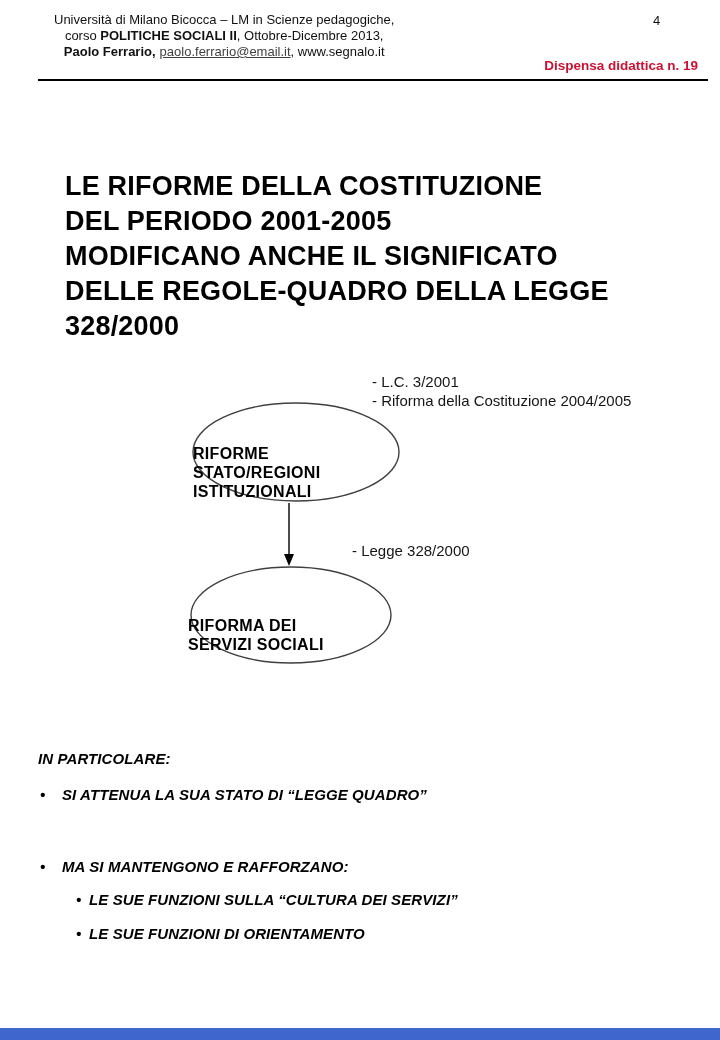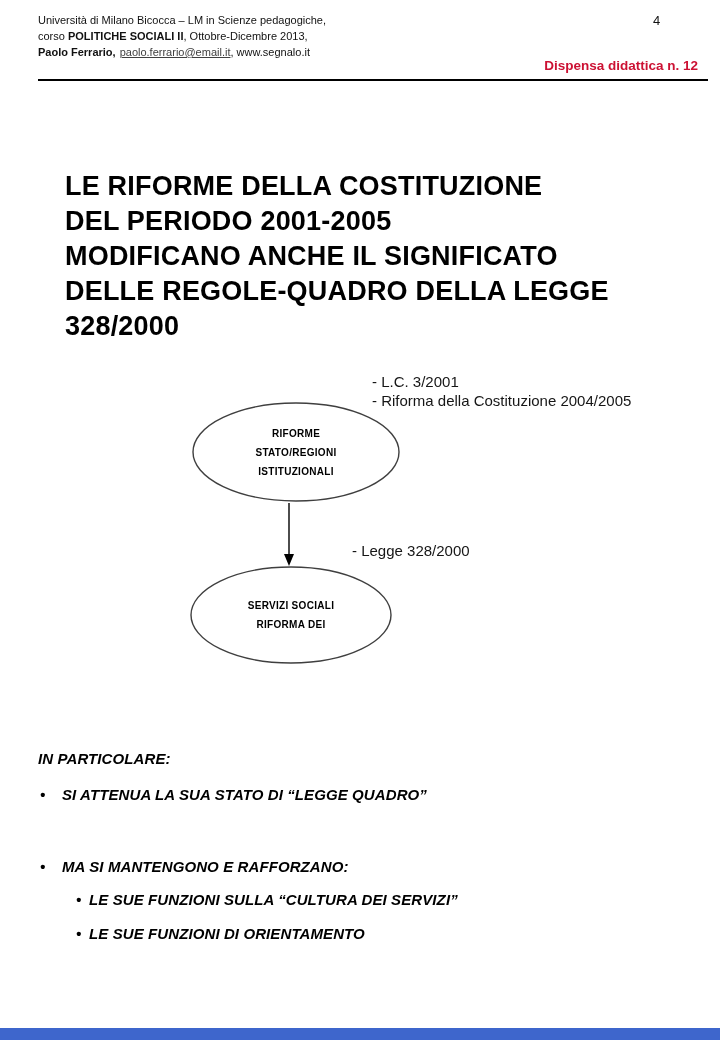--- a/index.html
+++ b/index.html
@@ -3,35 +3,35 @@
 <meta charset="utf-8">
 <style>
   * { margin:0; padding:0; box-sizing:border-box; }
   html,body { background:#888; }
   .page {
     position:relative; width:720px; height:1040px; background:#ffffff;
     font-family:"Liberation Sans","DejaVu Sans",sans-serif; color:#000;
     overflow:hidden; margin:0 auto;
   }
   
-  .header-text { position:absolute; left:38px; top:12px; font-size:11px; line-height:16px; color:#111; }
+  .header-text { position:absolute; left:54px; top:12px; font-size:13px; line-height:16px; color:#111;text-align:center; }
   .header-text b { font-weight:bold; }
   .email-link { text-decoration:underline; cursor:pointer; }
   .page-number { position:absolute; left:653px; top:13px; font-size:13px; color:#111; }
   .edition-label { position:absolute; right:22px; top:58px; font-size:13.5px; font-weight:bold; }
   .header-rule { position:absolute; left:38px; top:79px; width:670px; height:2px; background:#000; }
   
   .title-block { position:absolute; left:65px; top:169px; font-size:27px; font-weight:bold; line-height:35px; letter-spacing:0.2px; }
   
   .diagram { position:absolute; left:0; top:365px; width:632px; height:320px; }
   .diagram svg { position:absolute; left:0; top:0; }
   .anno { position:absolute; font-size:15px; line-height:19px; color:#161616; }
   .anno-top { left:372px; top:7px; }
   .anno-mid { left:352px; top:176px; }
-  .ellipse-label { position:absolute; width:206px; text-align:center; font-size:10px; font-weight:bold; line-height:19px; letter-spacing:0.3px; }
+  .ellipse-label { position:absolute; width:206px; font-size:16px; font-weight:bold; line-height:19px; letter-spacing:0.3px;margin-top:20px; }
   .ellipse-label.top { left:193px; top:59px; }
   .ellipse-label.bottom { left:188px; top:231px; }
   
   .body-line { position:absolute; font-size:15px; font-weight:bold; line-height:26px; letter-spacing:0.1px; white-space:nowrap;font-style:italic; }
   .heading { left:38px; top:746px; }
   .bullet-row .glyph { position:absolute; }
   .b1 { left:40px; top:782px; } .b1 .txt { position:absolute; left:22px; }
   .b2 { left:40px; top:854px; } .b2 .txt { position:absolute; left:22px; }
   .s1 { left:76px; top:887px; } .s1 .txt { position:absolute; left:13px; }
   .s2 { left:76px; top:921px; } .s2 .txt { position:absolute; left:13px; }
@@ -44,21 +44,21 @@
 <body>
 
 <div class="page">
 
   <div class="header-text">
     <div>Università di Milano Bicocca – LM in Scienze pedagogiche,</div>
     <div><span>corso </span><b>POLITICHE SOCIALI II</b><span>, Ottobre-Dicembre 2013,</span></div>
     <div><b style="margin-right:4px">Paolo Ferrario,</b><a class="email-link" style="color: #404040;">paolo.ferrario@email.it</a><span>, www.segnalo.it</span></div>
   </div>
   <div class="page-number">4</div>
-  <div class="edition-label" style="color: rgb(204, 17, 51);">Dispensa didattica n. 12</div>
+  <div class="edition-label" style="color: rgb(204, 17, 51);">Dispensa didattica n. 19</div>
   <div class="header-rule"></div>
 
   <div class="title-block">
     <div>LE RIFORME DELLA COSTITUZIONE</div>
     <div>DEL PERIODO 2001-2005</div>
     <div>MODIFICANO ANCHE IL SIGNIFICATO</div>
     <div>DELLE REGOLE-QUADRO DELLA LEGGE 328/2000</div>
   </div>
 
   <div class="diagram">
@@ -72,22 +72,22 @@
       <div>- L.C. 3/2001</div>
       <div>- Riforma della Costituzione 2004/2005</div>
     </div>
     <div class="anno anno-mid">- Legge 328/2000</div>
     <div class="ellipse-label top">
       <div>RIFORME</div>
       <div>STATO/REGIONI</div>
       <div>ISTITUZIONALI</div>
     </div>
     <div class="ellipse-label bottom">
+      <div>RIFORMA DEI</div>
       <div>SERVIZI SOCIALI</div>
-      <div>RIFORMA DEI</div>
     </div>
   </div>
 
   <div class="body-line heading">IN PARTICOLARE:</div>
 
   <div class="body-line bullet-row b1">
     <span class="glyph">•</span>
     <span class="txt">SI ATTENUA LA SUA STATO DI “LEGGE QUADRO”</span>
   </div>
 

